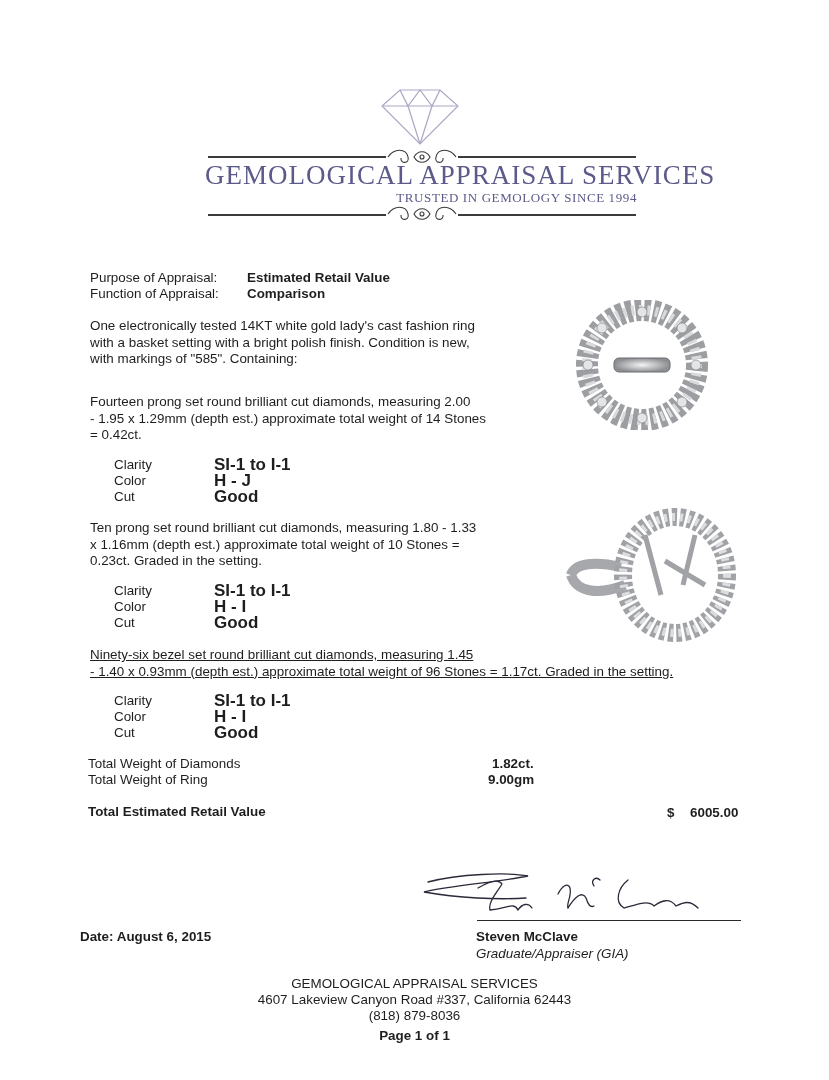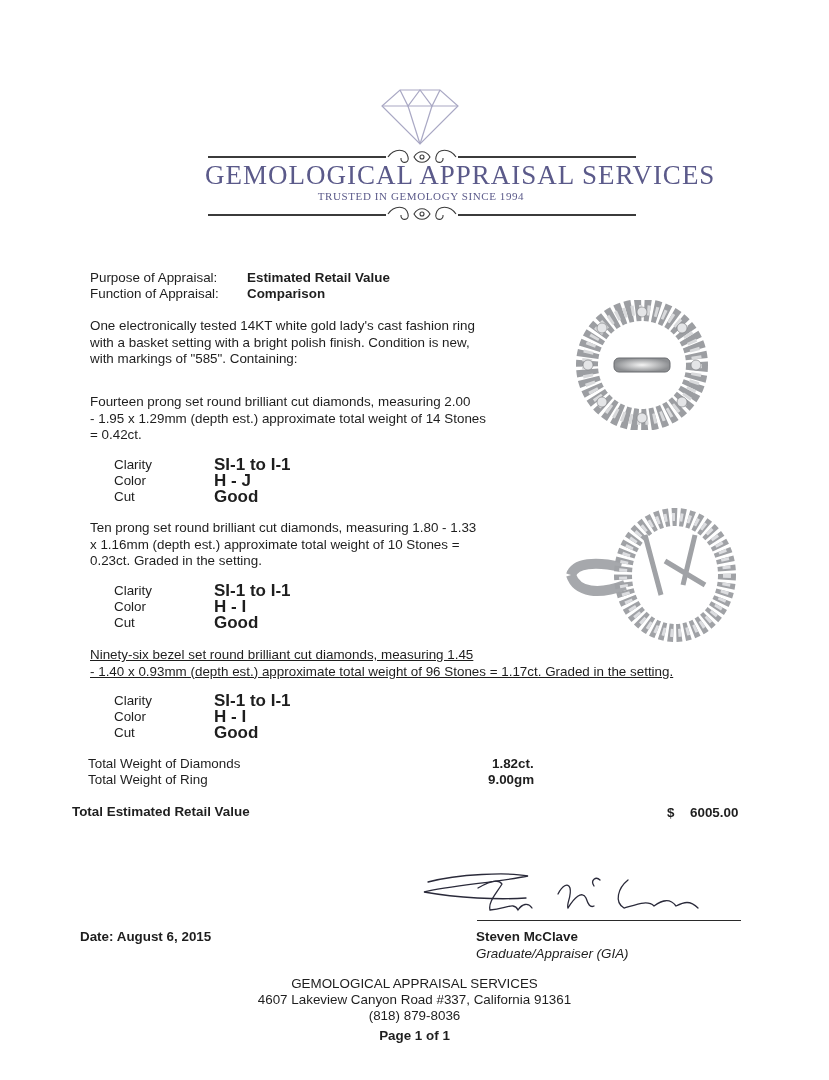--- a/index.html
+++ b/index.html
@@ -9,22 +9,22 @@
     }
     .abs { position: absolute; }
     .logo-diamond { left: 380px; top: 88px; width: 80px; height: 58px; }
     .hr-line { height: 2px; background: #3b3b3b; }
     .brand-title {
       left: 205px; top: 160px; width: 432px; text-align: center;
       font-family: "Liberation Serif", serif; font-size: 27px; letter-spacing: 1px;
       color: #5b5a8a; white-space: nowrap;
     }
     .brand-sub {
-      left: 205px; top: 190px; width: 432px; text-align: center;
-      font-family: "Liberation Serif", serif; font-size: 11px; letter-spacing: 0.6px;
+      left: 205px; top: 190px; width: 432px; text-align: right;
+      font-family: "Liberation Serif", serif; font-size: 13px; letter-spacing: 0.6px;
       color: #5b5a8a; white-space: nowrap;
     }
     .flourish { width: 76px; height: 22px; }
     .t { font-size: 13.4px; line-height: 16px; white-space: nowrap; }
     .b { font-weight: bold; }
     .para { font-size: 13.4px; line-height: 16.5px; }
     .spec-label { font-size: 13.4px; line-height: 16px; }
     .spec-val { font-size: 17px; line-height: 16px; font-weight: bold; }
     .ring-img { background: #ffffff; }
     .footer { text-align: center; width: 829px; left: 0; font-size: 13.4px; line-height: 16.5px; }
@@ -129,42 +129,42 @@
 <div class="abs" style="left:214px; top:693px;">
   <div class="spec-val">SI-1 to I-1</div>
   <div class="spec-val">H - I</div>
   <div class="spec-val">Good</div>
 </div>
 
 <div class="abs t" style="left:88px; top:756px;">Total Weight of Diamonds</div>
 <div class="abs t b" style="left:492px; top:756px;">1.82ct.</div>
 <div class="abs t" style="left:88px; top:772px;">Total Weight of Ring</div>
 <div class="abs t b" style="left:488px; top:772px;">9.00gm</div>
-<div class="abs t b" style="left:72px; top:804px;">Total Estimated Retail Value</div>
+<div class="abs t b" style="left:88px; top:804px;">Total Estimated Retail Value</div>
 <div class="abs t b" style="left:667px; top:805px;">$</div>
 <div class="abs t b" style="left:690px; top:805px;">6005.00</div>
 
 <div class="abs" style="left:418px; top:868px; width:300px; height:56px;">
   <svg width="300" height="56" viewBox="0 0 300 56">
     <g fill="none" stroke="#2a2a3a" stroke-width="1.3" stroke-linecap="round">
       <path d="M10,14 C40,6 90,4 110,8 C80,14 30,18 6,24 C40,30 80,32 108,30"></path>
       <path d="M60,20 C70,14 80,10 84,16 C78,26 70,34 72,42 C90,40 96,34 100,42 C104,36 110,34 114,40"></path>
       <path d="M140,26 C144,18 150,14 152,20 C154,28 148,36 150,40 C156,30 164,22 168,30 C170,36 172,40 176,38"></path>
       <path d="M182,12 C178,8 172,12 176,18"></path>
       <path d="M210,12 C200,20 196,34 206,40 C220,36 230,32 236,38 C244,32 252,30 258,38 C266,34 272,32 280,40"></path>
     </g>
   </svg>
 </div>
 <div class="abs" style="left:477px; top:920px; width:264px; height:1px; background:#2a2a2a;"></div>
 <div class="abs t b" style="left:80px; top:929px;">Date: August 6, 2015</div>
 <div class="abs t b" style="left:476px; top:929px;">Steven McClave</div>
 <div class="abs t italic" style="left:476px; top:946px;">Graduate/Appraiser (GIA)</div>
 
 <div class="abs footer" style="top:976px;">GEMOLOGICAL APPRAISAL SERVICES</div>
-<div class="abs footer" style="top:992px;">4607 Lakeview Canyon Road #337, California 91361</div>
+<div class="abs footer" style="top:992px;">4607 Lakeview Canyon Road #337, California 62443</div>
 <div class="abs footer" style="top:1008px;">(818) 879-8036</div>
 <div class="abs footer b" style="top:1028px;">Page 1 of 1</div>
 
 <div class="abs ring-img" style="left:572px; top:300px; width:140px; height:130px;">
   <svg width="140" height="130" viewBox="0 0 140 130">
     <defs>
       <radialGradient id="g1" cx="50%" cy="50%" r="50%">
         <stop offset="0%" stop-color="#f4f4f4"></stop>
         <stop offset="100%" stop-color="#8d8f92"></stop>
       </radialGradient>

